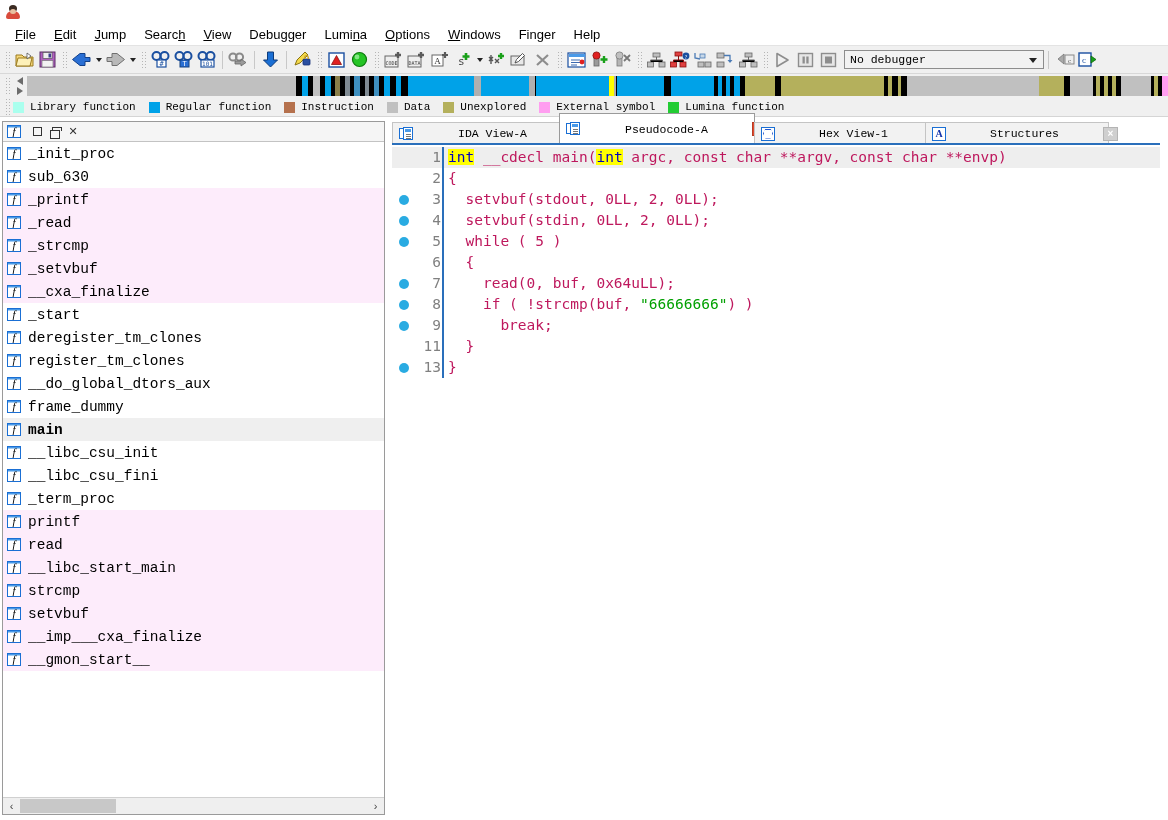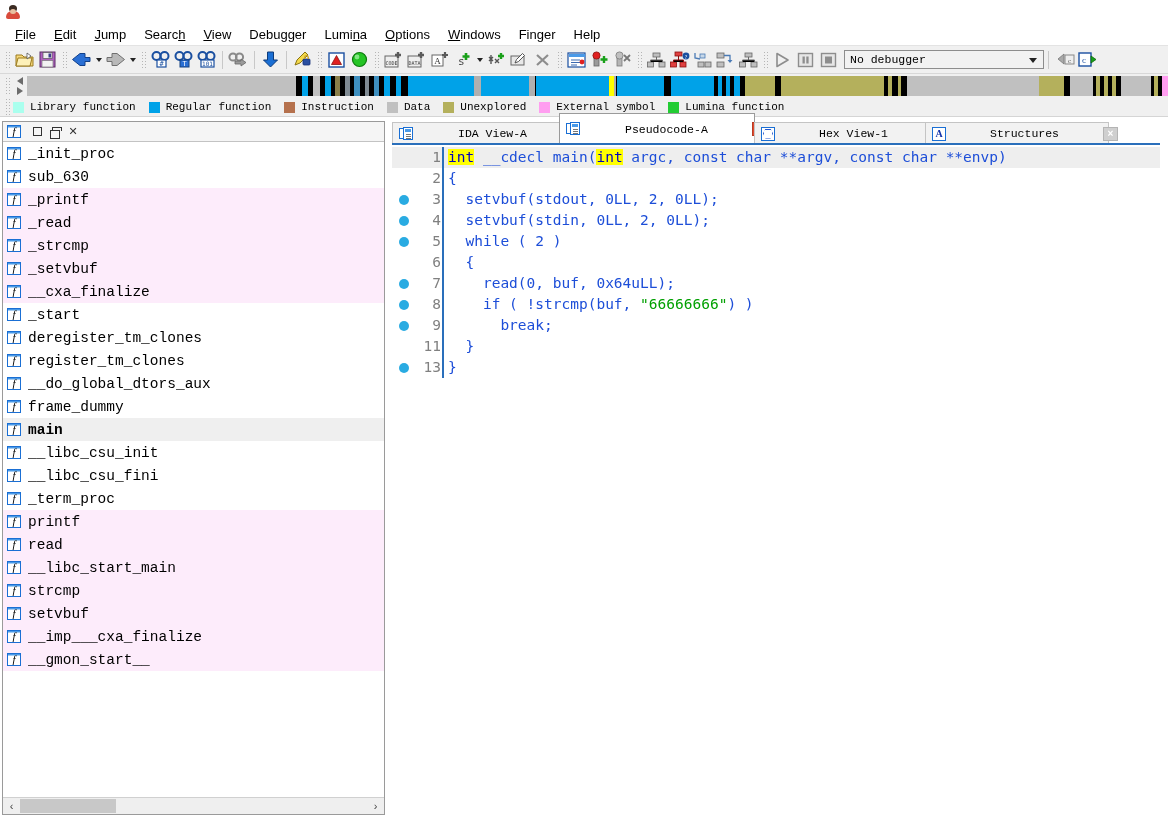--- a/index.html
+++ b/index.html
@@ -424,21 +424,21 @@
     font-size: 14.5px;
     padding-right: 1px;
   }
   .lbar {
     width: 2px; flex: 0 0 auto;
     height: 21px;
     background: #2a6fbb;
     margin-right: 4px;
   }
   .ctext { flex: 1 1 auto; color: #0000c0; }
-  .kw   { color: #1d4ed8; }
+  .kw   { color: #be185d; }
   .hl   { background: #ffff00; color: #0000c0; }
   .str  { color: #00a000; }
 
   
   #right-edge {
     position: absolute;
     left: 1160px; top: 118px;
     width: 8px; height: 702px;
     background: #ffffff;
   }
@@ -1004,21 +1004,21 @@
           <span class="tab-label">Structures</span>
           <span class="tab-close">×</span>
         </div>
       </div>
     <div id="codepane">
       <div id="codelines">
           <div class="cline current"><span class="dot-col"></span><span class="lnum">1</span><span class="lbar"></span><span class="ctext"><span class="hl">int</span><span class="kw"> __cdecl main(</span><span class="hl">int</span><span class="kw"> argc, const char **argv, const char **envp)</span></span></div>
           <div class="cline"><span class="dot-col"></span><span class="lnum">2</span><span class="lbar"></span><span class="ctext"><span class="kw">{</span></span></div>
           <div class="cline"><span class="dot-col"><span class="dot"></span></span><span class="lnum">3</span><span class="lbar"></span><span class="ctext"><span class="kw">  setvbuf(stdout, 0LL, 2, 0LL);</span></span></div>
           <div class="cline"><span class="dot-col"><span class="dot"></span></span><span class="lnum">4</span><span class="lbar"></span><span class="ctext"><span class="kw">  setvbuf(stdin, 0LL, 2, 0LL);</span></span></div>
-          <div class="cline"><span class="dot-col"><span class="dot"></span></span><span class="lnum">5</span><span class="lbar"></span><span class="ctext"><span class="kw">  while ( 2 )</span></span></div>
+          <div class="cline"><span class="dot-col"><span class="dot"></span></span><span class="lnum">5</span><span class="lbar"></span><span class="ctext"><span class="kw">  while ( 5 )</span></span></div>
           <div class="cline"><span class="dot-col"></span><span class="lnum">6</span><span class="lbar"></span><span class="ctext"><span class="kw">  {</span></span></div>
           <div class="cline"><span class="dot-col"><span class="dot"></span></span><span class="lnum">7</span><span class="lbar"></span><span class="ctext"><span class="kw">    read(0, buf, 0x64uLL);</span></span></div>
           <div class="cline"><span class="dot-col"><span class="dot"></span></span><span class="lnum">8</span><span class="lbar"></span><span class="ctext"><span class="kw">    if ( !strcmp(buf, </span><span class="str">"66666666"</span><span class="kw">) )</span></span></div>
           <div class="cline"><span class="dot-col"><span class="dot"></span></span><span class="lnum">9</span><span class="lbar"></span><span class="ctext"><span class="kw">      break;</span></span></div>
           <div class="cline"><span class="dot-col"></span><span class="lnum">11</span><span class="lbar"></span><span class="ctext"><span class="kw">  }</span></span></div>
           <div class="cline"><span class="dot-col"><span class="dot"></span></span><span class="lnum">13</span><span class="lbar"></span><span class="ctext"><span class="kw">}</span></span></div>
         </div>
     </div>
   </div>
 </div>

